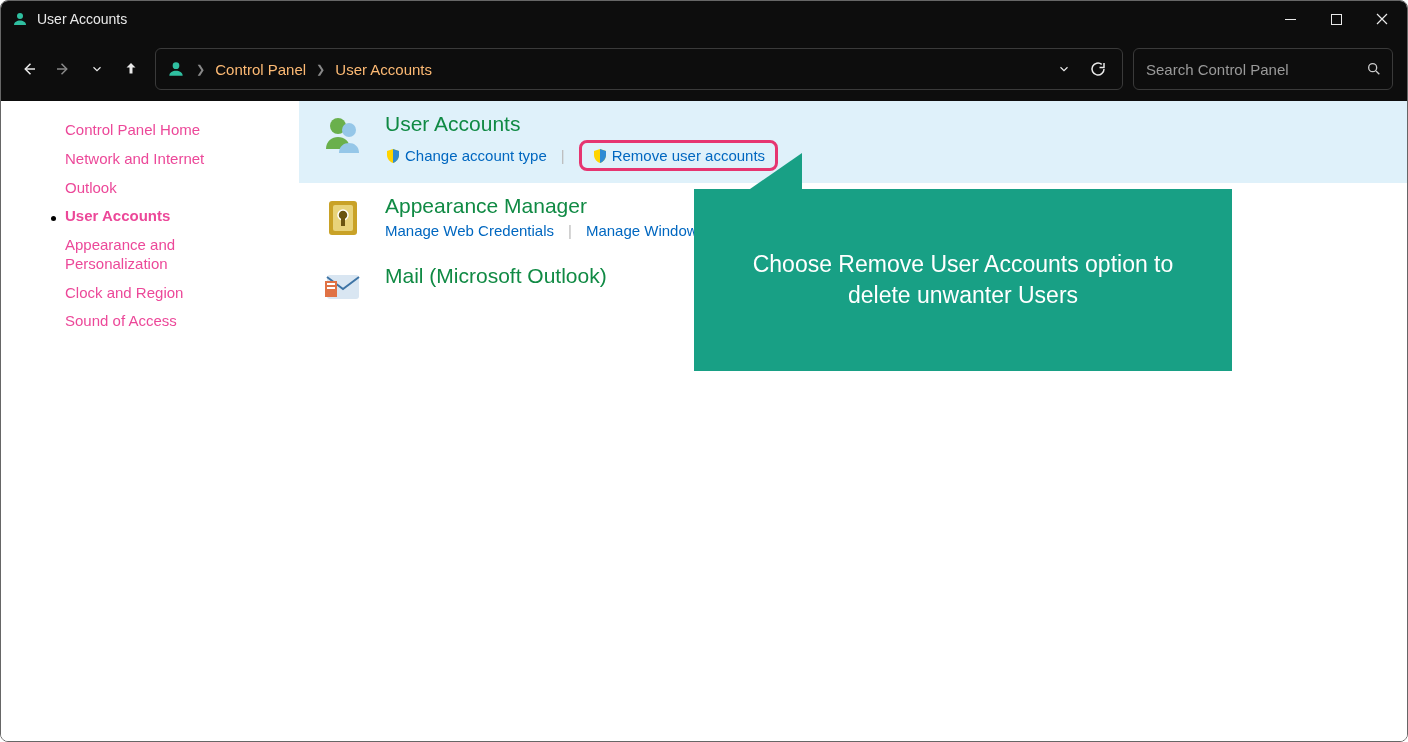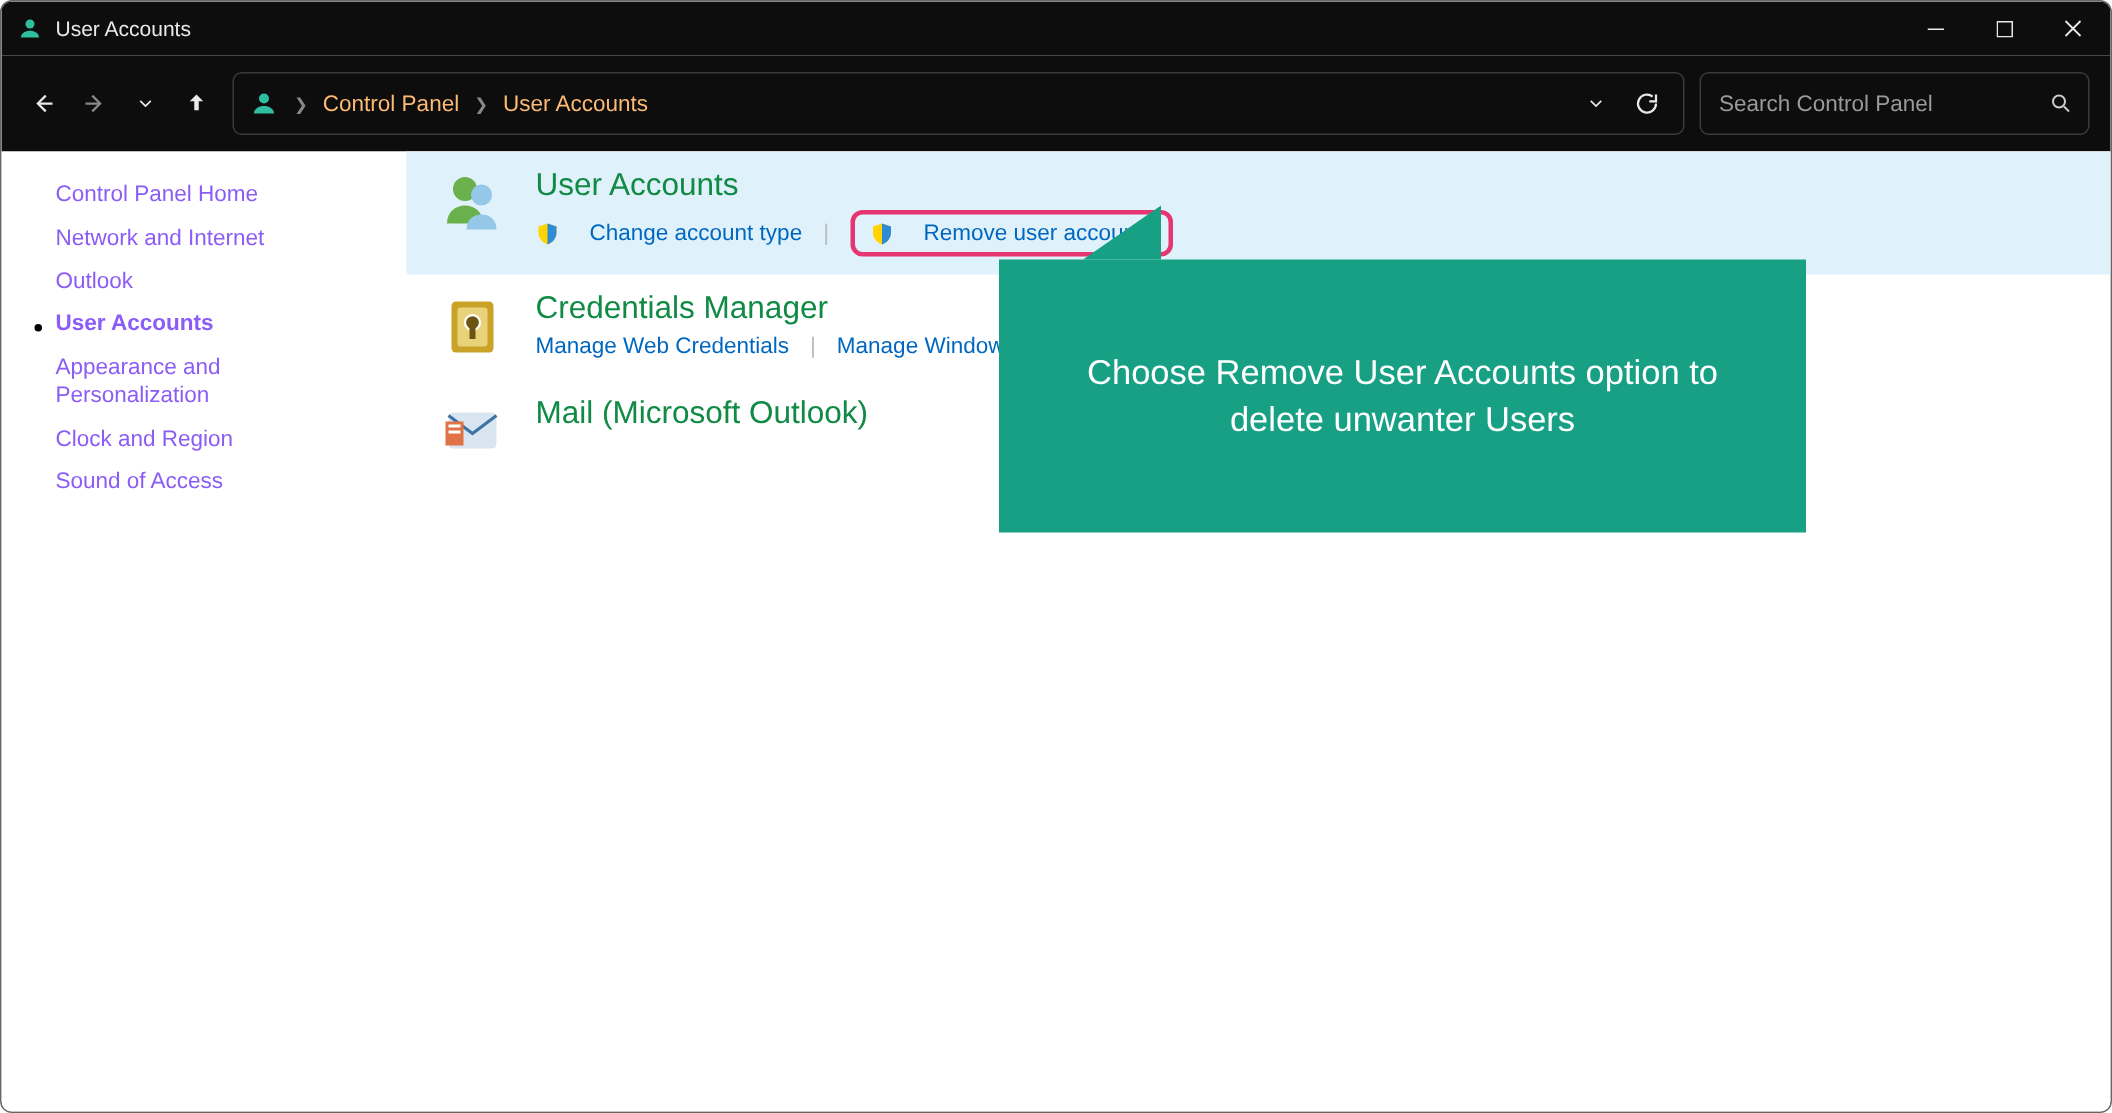--- a/index.html
+++ b/index.html
@@ -71,21 +71,22 @@
   
   .content{
     display:flex;
     height:calc(100% - 100px);
     background:#fff;
   }
   .sidebar{
     width:270px;
     padding:20px 0 0 36px;
     font-size:15px;
-    color:#8b5cf6;
+    color:#ec4899;
+    margin-left:28px;
   }
   .sidebar .home{ margin-bottom:22px; }
   .sidebar .item{ margin:0 0 10px 0; cursor:pointer; position:relative; line-height:1.25;}
   .sidebar .item.active{ font-weight:600; }
   .sidebar .item.active::before{
     content:""; position:absolute; left:-14px; top:9px;
     width:5px; height:5px; background:#000; border-radius:50%;
   }
 
   .main{
@@ -109,36 +110,36 @@
     line-height:1.2;
   }
   .subs{
     margin-top:4px;
     display:flex;
     gap:14px;
     align-items:center;
     flex-wrap:wrap;
     font-size:15px;
   }
-  .subs .link{ color:#0067c0; cursor:pointer; display:flex; align-items:center; gap:20px;}
+  .subs .link{ color:#0067c0; cursor:pointer; display:flex; align-items:center; gap:4px;}
   .subs .shield{ width:16px; height:16px; }
   .subs .divider{ color:#bbb; }
 
   .highlight-box{
     border:3px solid #e63570;
     border-radius:8px;
     padding:4px 10px;
     display:inline-flex;
     align-items:center;
     gap:4px;
   }
 
   .callout{
     position:absolute;
-    left:395px; top:72px;
+    left:395px; top:88px;
     width:538px; height:182px;
     background:#18a085;
     color:#fff;
     font-size:23px;
     display:flex;
     align-items:center;
     justify-content:center;
     text-align:center;
     padding:20px 40px;
     line-height:1.35;
@@ -295,21 +296,21 @@
     <div class="section">
       <span class="icon">
         <svg width="48" height="48" viewBox="0 0 48 48">
           <rect x="10" y="8" width="28" height="34" rx="3" fill="#c9a227"></rect>
           <rect x="14" y="12" width="20" height="26" rx="2" fill="#e8d37a"></rect>
           <circle cx="24" cy="22" r="5" fill="#6b5510" stroke="#fff" stroke-width="1.5"></circle>
           <rect x="22" y="25" width="4" height="8" fill="#6b5510"></rect>
         </svg>
       </span>
       <div>
-        <div class="heading">Credentials Manager</div>
+        <div class="heading">Appearance Manager</div>
         <div class="subs">
           <span class="link">Manage Web Credentials</span>
           <span class="divider">|</span>
           <span class="link">Manage Windows Credentials</span>
         </div>
       </div>
     </div>
 
     <div class="section">
       <span class="icon">

